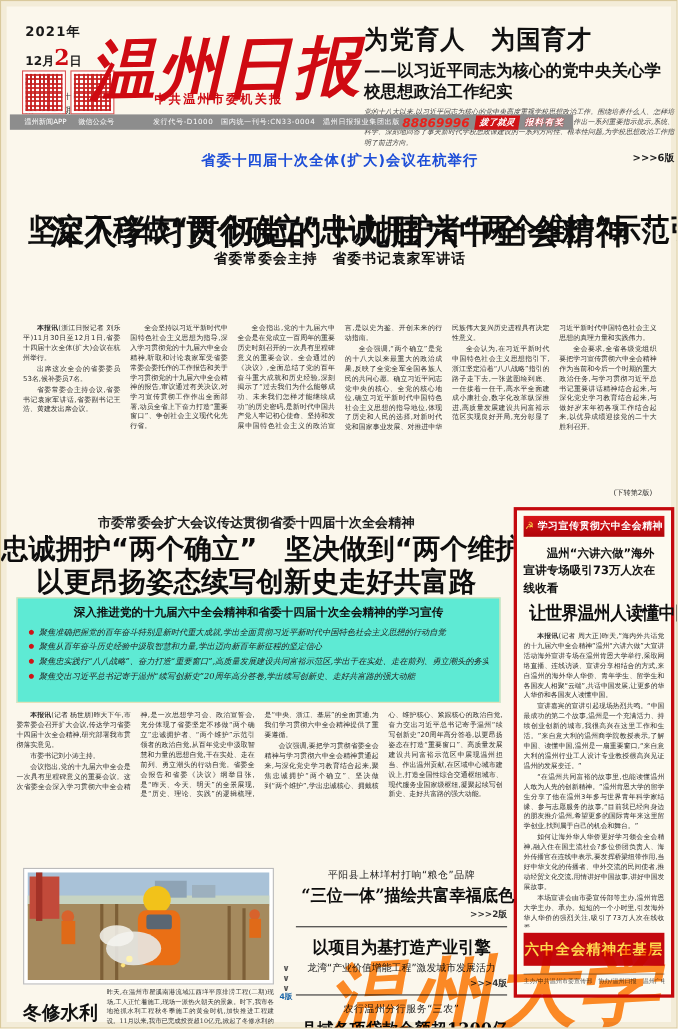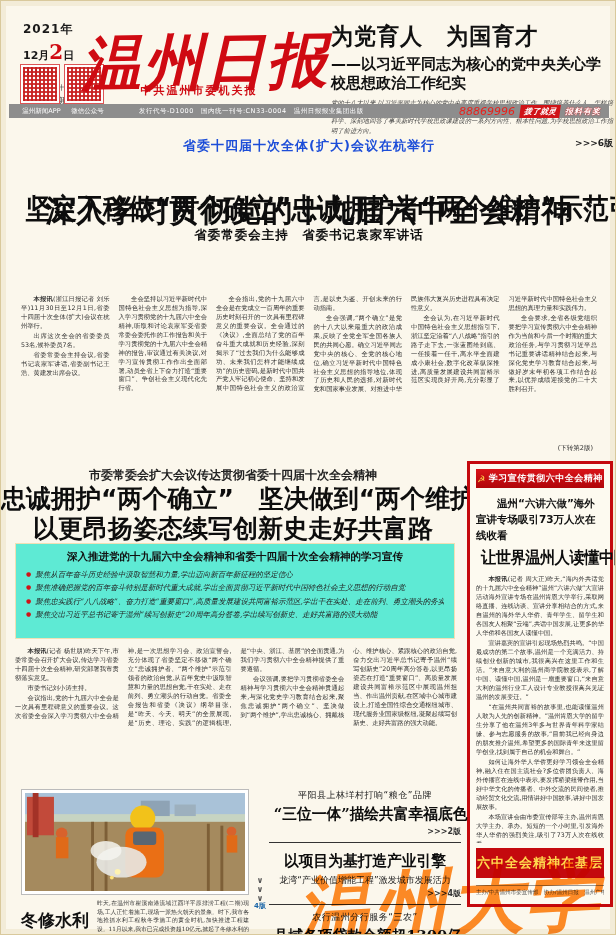--- a/index.html
+++ b/index.html
@@ -25,26 +25,26 @@
               font-family:"DejaVu Serif","Liberation Serif",serif; font-weight:bold; font-style:italic;
               font-size:60px; letter-spacing:2px; white-space:nowrap; transform:rotate(-1deg); }
   .mast-sub { left:118px; top:82px; width:160px; text-align:center; color:#cf0a12;
               font-weight:bold; font-size:11px; letter-spacing:2px; }
   .topstory { left:330px; top:20px; width:282px; }
   .topstory .h { font-size:23px; font-weight:900; color:#111; letter-spacing:1px; white-space:nowrap; transform:scaleX(.96); transform-origin:left; }
   .topstory .s { font-size:15px; font-weight:900; color:#111; margin-top:3px; line-height:1.25; }
   .topstory .e { font-size:6.3px; color:#444; font-family:"DejaVu Serif",serif; font-style:italic;
                  margin-top:5px; line-height:1.5; text-align:justify; }
   .topstory .ref { text-align:right; font-size:9px; font-weight:bold; color:#222; margin-top:2px; }
-  .infobar { left:8px; top:103px; width:600px; height:14px; background:#8d8d8d; color:#fff;
+  .infobar { left:8px; top:103px; width:512px; height:14px; background:#8d8d8d; color:#fff;
              font-size:6.5px; display:flex; align-items:center; }
   .infobar .qrlabels { width:100px; display:flex; justify-content:space-around; padding-left:8px; }
   .infobar .pub { margin-left:30px; letter-spacing:.5px; }
   .infobar .hot { margin-left:auto; margin-right:8px; display:flex; align-items:center; gap:5px; }
-  .infobar .num { color:#e8221c; font-weight:400; font-style:italic; font-size:11px; }
+  .infobar .num { color:#e8221c; font-weight:700; font-style:italic; font-size:11px; }
   .badge1 { background:#d01317; color:#fff; font-weight:900; font-style:italic; font-size:8px; padding:1px 4px; transform:skewX(-8deg); }
   .badge2 { color:#fff; font-weight:900; font-style:italic; font-size:8px; text-shadow:0 0 1px #d01317,0 0 1px #d01317; letter-spacing:1px;text-align:right; }
 
   
   .lead-kicker { left:0; top:136px; width:616px; text-align:center; font-size:13px; font-weight:bold; color:#1d4ed8; letter-spacing:1px; }
   .lead-h1 { left:0; top:152px; width:616px; text-align:center; font-size:30px; font-weight:900; color:#0d0d0d; letter-spacing:1px; white-space:nowrap;margin-top:38px; }
   .lead-h2 { left:0; top:189px; width:616px; text-align:center; font-size:28px; font-weight:900; color:#0d0d0d; white-space:nowrap; transform:scaleX(.92); }
   .lead-by { left:0; top:226px; width:616px; text-align:center; font-size:12.5px; font-weight:bold; color:#111; letter-spacing:1px; }
   .lead-deck { left:20px; top:243px; width:576px; font-size:11.5px; font-weight:600; color:#111; line-height:1.45; text-align:justify; text-indent:2em; }
   .lead-body { left:20px; top:294px; width:576px; height:158px; column-count:6; column-gap:9px;
@@ -156,22 +156,22 @@
     <p>全会要求,全省各级党组织要把学习宣传贯彻六中全会精神作为当前和今后一个时期的重大政治任务,与学习贯彻习近平总书记重要讲话精神结合起来,与深化党史学习教育结合起来,与做好岁末年初各项工作结合起来,以优异成绩迎接党的二十大胜利召开。</p>
   </div>
   <div class="abs jump">(下转第2版)</div>
 
   <div class="abs mid-kicker">市委常委会扩大会议传达贯彻省委十四届十次全会精神</div>
   <div class="abs mid-h1">忠诚拥护“两个确立”　坚决做到“两个维护”</div>
   <div class="abs mid-h2">以更昂扬姿态续写创新史走好共富路</div>
   <div class="abs mid-box">
     <div class="t">深入推进党的十九届六中全会精神和省委十四届十次全会精神的学习宣传</div>
     <ul>
+      <li>聚焦准确把握党的百年奋斗特别是新时代重大成就,学出全面贯彻习近平新时代中国特色社会主义思想的行动自觉</li>
       <li>聚焦从百年奋斗历史经验中汲取智慧和力量,学出迈向新百年新征程的坚定信心</li>
-      <li>聚焦准确把握党的百年奋斗特别是新时代重大成就,学出全面贯彻习近平新时代中国特色社会主义思想的行动自觉</li>
       <li>聚焦忠实践行“八八战略”、奋力打造“重要窗口”,高质量发展建设共同富裕示范区,学出干在实处、走在前列、勇立潮头的务实举措</li>
       <li>聚焦交出习近平总书记寄于温州“续写创新史”20周年高分答卷,学出续写创新史、走好共富路的强大动能</li>
     </ul>
   </div>
   <div class="abs mid-body">
     <p><b>本报讯</b><span>(记者 杨世朋)昨天下午,市委常委会召开扩大会议,传达学习省委十四届十次全会精神,研究部署我市贯彻落实意见。</span></p>
     <p>市委书记刘小涛主持。</p>
     <p>会议指出,党的十九届六中全会是一次具有里程碑意义的重要会议。这次省委全会深入学习贯彻六中全会精神,是一次思想学习会、政治宣誓会,充分体现了省委坚定不移做“两个确立”忠诚拥护者、“两个维护”示范引领者的政治自觉,从百年党史中汲取智慧和力量的思想自觉,干在实处、走在前列、勇立潮头的行动自觉。省委全会报告和省委《决议》纲举目张,是“昨天、今天、明天”的全景展现,是“历史、理论、实践”的逻辑梳理,是“中央、浙江、基层”的全面贯通,为我们学习贯彻六中全会精神提供了重要遵循。</p>
     <p>会议强调,要把学习贯彻省委全会精神与学习贯彻六中全会精神贯通起来,与深化党史学习教育结合起来,聚焦忠诚拥护“两个确立”、坚决做到“两个维护”,学出忠诚核心、拥戴核心、维护核心、紧跟核心的政治自觉,奋力交出习近平总书记寄予温州“续写创新史”20周年高分答卷,以更昂扬姿态在打造“重要窗口”、高质量发展建设共同富裕示范区中展现温州担当、作出温州贡献,在区域中心城市建设上,打造全国性综合交通枢纽城市、现代服务业国家级枢纽,凝聚起续写创新史、走好共富路的强大动能。</p>
   </div>

